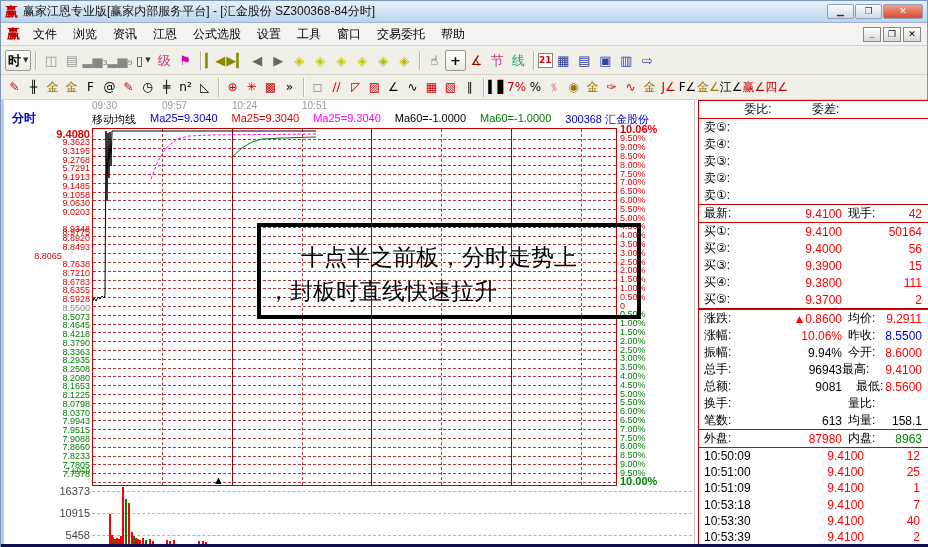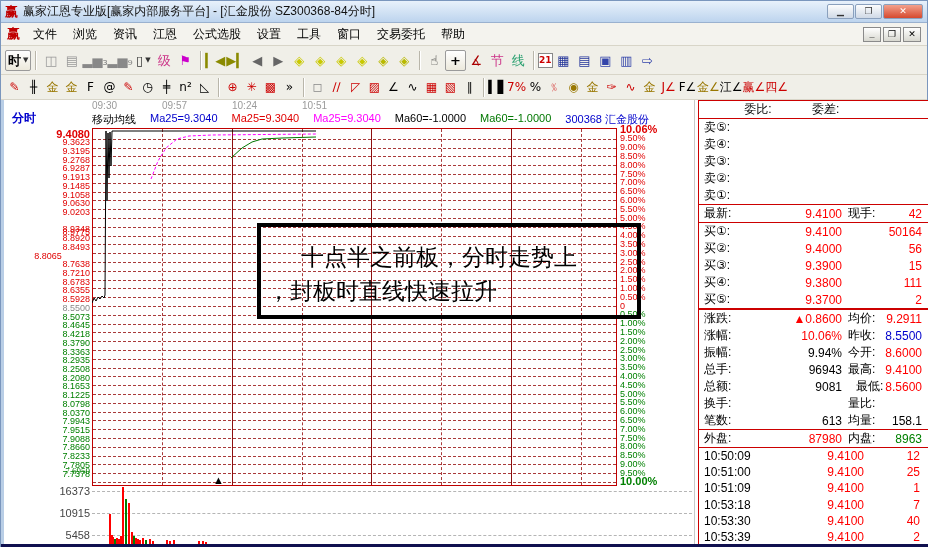--- a/index.html
+++ b/index.html
@@ -267,21 +267,21 @@
         <div class="vgrid dash" style="left: 577px;"></div>
         <div class="vgrid solid" style="left: 228px;"></div>
         <div class="vgrid solid" style="left: 367px;"></div>
         <div class="vgrid solid" style="left: 507px;"></div>
       </div>
     <div id="axis-left">
         <div class="axlbl big" style="top: 29.5px; color: rgb(224, 0, 0);">9.4080</div>
         <div class="axlbl" style="top: 38.22px; color: rgb(224, 0, 0);">9.3623</div>
         <div class="axlbl" style="top: 46.94px; color: rgb(224, 0, 0);">9.3195</div>
         <div class="axlbl" style="top: 55.66px; color: rgb(224, 0, 0);">9.2768</div>
-        <div class="axlbl" style="top: 64.38px; color: rgb(224, 0, 0);">6.9287</div>
+        <div class="axlbl" style="top: 64.38px; color: rgb(224, 0, 0);">5.7291</div>
         <div class="axlbl" style="top: 73.1px; color: rgb(224, 0, 0);">9.1913</div>
         <div class="axlbl" style="top: 81.82px; color: rgb(224, 0, 0);">9.1485</div>
         <div class="axlbl" style="top: 90.54px; color: rgb(224, 0, 0);">9.1058</div>
         <div class="axlbl" style="top: 99.26px; color: rgb(224, 0, 0);">9.0630</div>
         <div class="axlbl" style="top: 107.98px; color: rgb(224, 0, 0);">9.0203</div>
         <div class="axlbl" style="top: 128px; color: rgb(224, 0, 0);">8.9775</div>
         <div class="axlbl" style="top: 125.42px; color: rgb(224, 0, 0);">8.9348</div>
         <div class="axlbl" style="top: 134.14px; color: rgb(224, 0, 0);">8.8920</div>
         <div class="axlbl" style="top: 142.86px; color: rgb(224, 0, 0);">8.8493</div>
         <div class="axlbl" style="top: 151.58px; color: rgb(224, 0, 0); text-align: center;">8.8065</div>
@@ -482,21 +482,21 @@
           </div>
           <div class="rp-row" style="flex: 0 0 15.2px;">
             <span class="lab rp-l">振幅:</span>
             <span class="black rp-price">9.94%</span>
             <span class="lab" style="margin-left: 6px;">今开:</span>
             <span class="red rp-vol">8.6000</span>
           </div>
           <div class="rp-row" style="flex: 0 0 15.2px;">
             <span class="lab rp-l">总手:</span>
             <span class="black rp-price">96943</span>
-            <span class="lab" style="margin-left: 6px;">最高:</span>
+            <span class="lab" style="">最高:</span>
             <span class="red rp-vol">9.4100</span>
           </div>
           <div class="rp-row" style="flex: 0 0 15.2px;">
             <span class="lab rp-l">总额:</span>
             <span class="black rp-price">9081</span>
             <span class="lab" style="margin-left: 14px;">最低:</span>
             <span class="red rp-vol">8.5600</span>
           </div>
           <div class="rp-row" style="flex: 0 0 15.2px;">
             <span class="lab rp-l">换手:</span>

